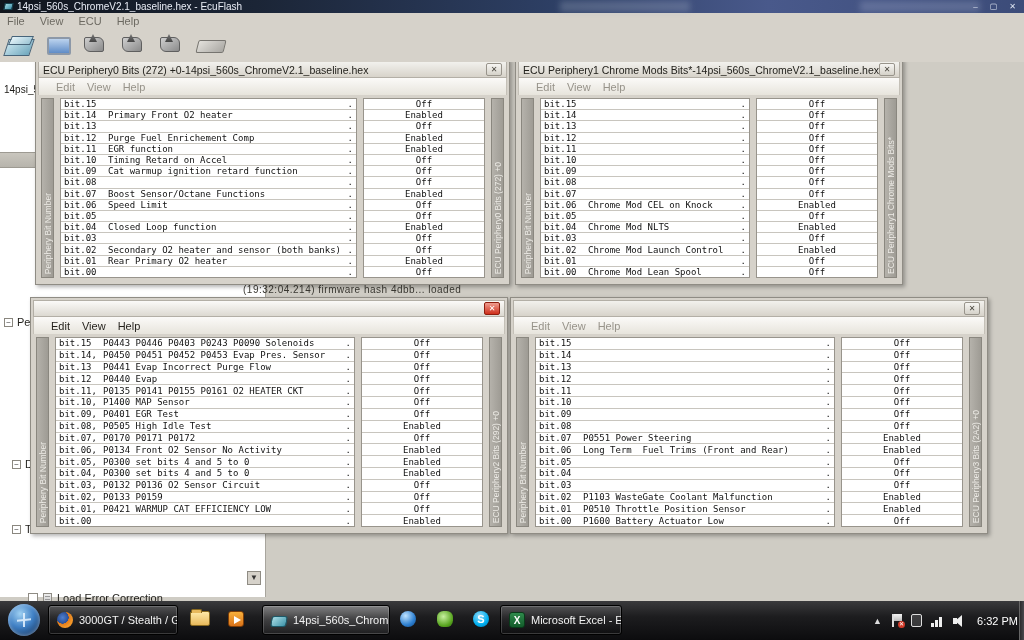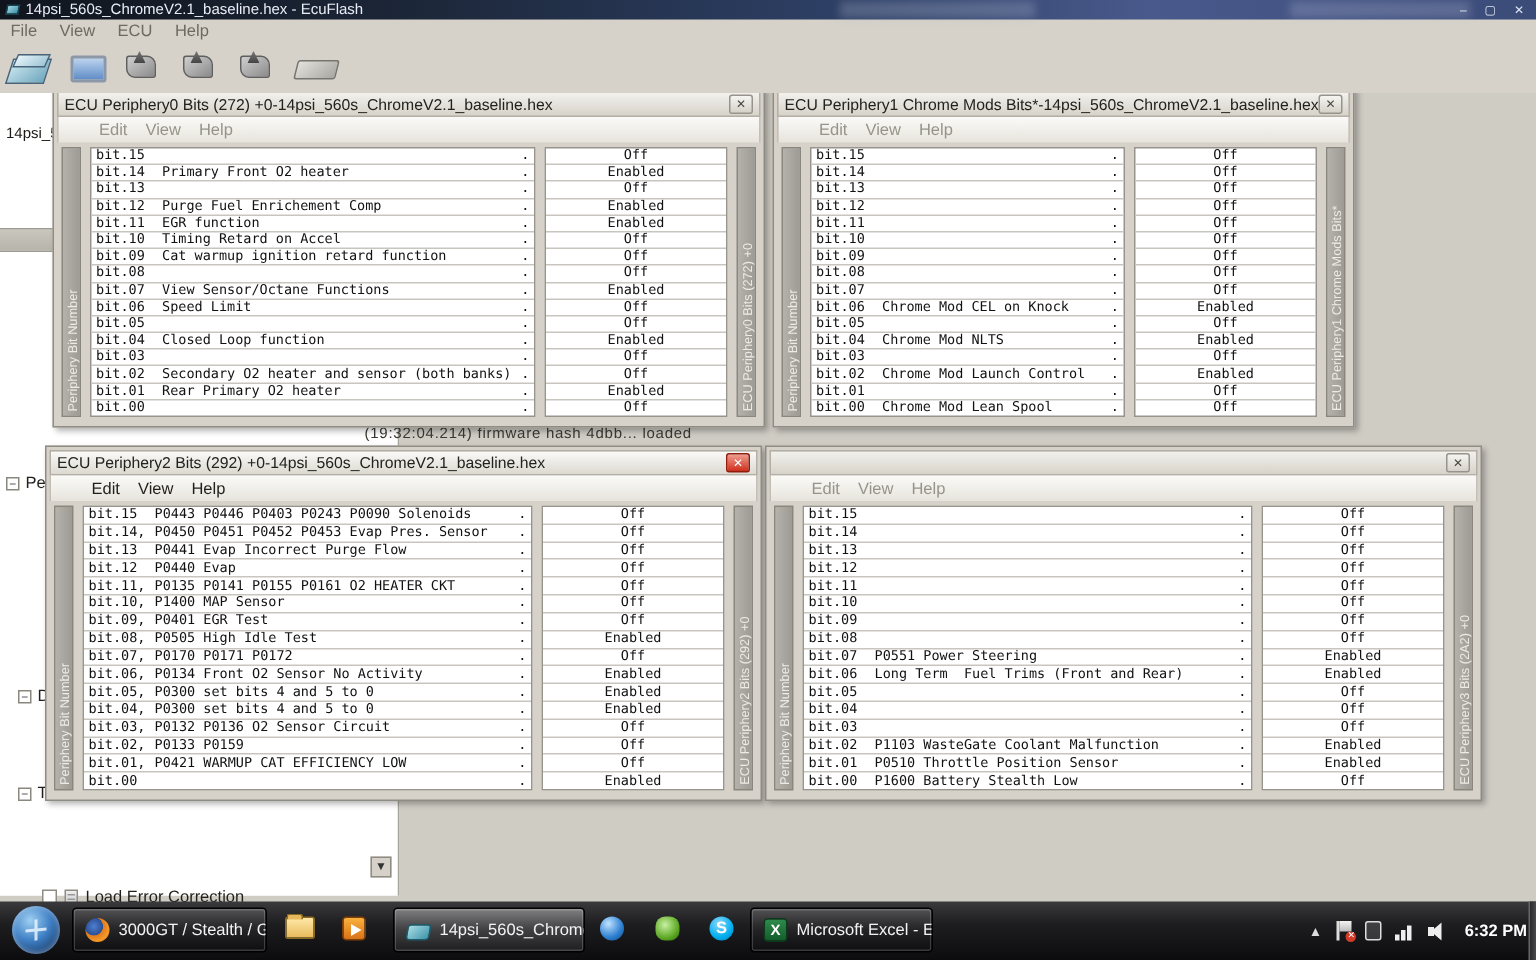--- a/index.html
+++ b/index.html
@@ -49,21 +49,21 @@
 
   
   .log-line { position:absolute; left:243px; top:284px; font-size:10px; color:#3a3832; z-index:1; white-space:nowrap; letter-spacing:.5px; }
 
   
   .win { position:absolute; background:#d6d2ca; border:1px solid #8f8c84; box-shadow:2px 2px 4px rgba(0,0,0,.3); padding:2px; display:flex; flex-direction:column; z-index:3; }
   .win-title { height:17px; flex:none; display:flex; align-items:center; background:linear-gradient(#f2f1ed,#d7d3ca); border:1px solid #b3afa6; padding:0 4px; font-size:10.5px; color:#23221d; white-space:nowrap; overflow:hidden; }
   .win.active .win-title { background:linear-gradient(#fbfaf8,#dcd9d1); }
   .win-close { margin-left:auto; width:16px; height:13px; flex:none; background:linear-gradient(#f6f5f2,#d5d2c9); border:1px solid #98948b; border-radius:2px; font-size:8px; line-height:11px; text-align:center; color:#4a473f; }
   .win.active .win-close { background:linear-gradient(#ef9d90,#cf2f1b); border-color:#8e1d0e; color:#fff; }
-  .win-menubar { height:17px; flex:none; display:flex; gap:12px; align-items:center; padding:0 27px; font-size:11px; color:#97938a; background:linear-gradient(#fbfaf8,#e7e4dc); border-left:1px solid #c4c0b7; border-right:1px solid #c4c0b7; }
+  .win-menubar { height:17px; flex:none; display:flex; gap:12px; align-items:center; padding:0 17px; font-size:11px; color:#97938a; background:linear-gradient(#fbfaf8,#e7e4dc); border-left:1px solid #c4c0b7; border-right:1px solid #c4c0b7; }
   .win.active .win-menubar { color:#221f1a; }
   .win-body { flex:1; display:flex; gap:6px; padding:3px 3px 4px 3px; min-height:0; }
   .strip { width:13px; flex:none; background:linear-gradient(90deg,#b5b2ab,#9e9b94); border:1px solid #8a877f; position:relative; overflow:hidden; }
   .strip span { position:absolute; left:0px; bottom:3px; writing-mode:vertical-rl; transform:rotate(180deg); font-size:8.5px; line-height:12px; color:#edebe6; white-space:nowrap; }
   .col-names { flex:1; background:#fff; border:1px solid #98948c; display:flex; flex-direction:column; min-width:0; }
   .col-values { width:122px; flex:none; background:#fff; border:1px solid #98948c; display:flex; flex-direction:column; }
   .trow { flex:1; border-bottom:1px solid #c8c5be; display:flex; align-items:center; padding:0 3px; font-family:"DejaVu Sans Mono","Liberation Mono",monospace; font-size:9px; color:#111; white-space:pre; overflow:hidden; }
   .trow:last-child { border-bottom:none; }
   .bit { width:44px; flex:none; }
   .desc { flex:1; overflow:hidden; }
@@ -104,21 +104,21 @@
   .tray-flag:before { content:""; position:absolute; left:1px; top:0; width:2px; height:13px; background:#ddd; }
   .tray-flag:after { content:""; position:absolute; left:3px; top:0; width:8px; height:7px; background:linear-gradient(#f4f4f4,#bbb); }
   .tray-flag .badge { position:absolute; right:-3px; bottom:-1px; width:7px; height:7px; border-radius:50%; background:#d23b2a; color:#fff; font-size:6px; line-height:7px; text-align:center; }
   .tray-clip { width:11px; height:13px; border:1px solid #ddd; border-radius:2px; background:rgba(255,255,255,.15); }
   .tray-net { width:13px; height:12px; position:relative; }
   .tray-net i { position:absolute; bottom:0; width:2.5px; background:#eee; }
   .tray-net i:nth-child(1){ left:0; height:4px; } .tray-net i:nth-child(2){ left:4px; height:7px; } .tray-net i:nth-child(3){ left:8px; height:10px; }
   .tray-vol { width:13px; height:12px; position:relative; }
   .tray-vol:before { content:""; position:absolute; left:0; top:3px; width:4px; height:6px; background:#eee; }
   .tray-vol:after { content:""; position:absolute; left:2px; top:0; width:0; height:0; border-right:7px solid #eee; border-top:6px solid transparent; border-bottom:6px solid transparent; }
-  .tray-time { font-size:11px; color:#fff; padding-left:2px;font-weight:bold; }
+  .tray-time { font-size:11px; color:#fff; padding-left:2px; }
   .show-desktop { position:absolute; right:0; top:0; width:5px; height:39px; background:linear-gradient(90deg,#2a2a2c,#4a4a4e); border-left:1px solid #666; }
 </style>
 </head>
 <body>
 
 <div class="screen">
 
   <div class="titlebar">
     <div class="app-icon"></div>
     <span>14psi_560s_ChromeV2.1_baseline.hex - EcuFlash</span>
@@ -213,21 +213,21 @@
         </div>
         <div class="col-names">
           <div class="trow"><span class="bit">bit.15</span><span class="desc"></span><span class="dot">.</span></div>
           <div class="trow"><span class="bit">bit.14</span><span class="desc">Primary Front O2 heater</span><span class="dot">.</span></div>
           <div class="trow"><span class="bit">bit.13</span><span class="desc"></span><span class="dot">.</span></div>
           <div class="trow"><span class="bit">bit.12</span><span class="desc">Purge Fuel Enrichement Comp</span><span class="dot">.</span></div>
           <div class="trow"><span class="bit">bit.11</span><span class="desc">EGR function</span><span class="dot">.</span></div>
           <div class="trow"><span class="bit">bit.10</span><span class="desc">Timing Retard on Accel</span><span class="dot">.</span></div>
           <div class="trow"><span class="bit">bit.09</span><span class="desc">Cat warmup ignition retard function</span><span class="dot">.</span></div>
           <div class="trow"><span class="bit">bit.08</span><span class="desc"></span><span class="dot">.</span></div>
-          <div class="trow"><span class="bit">bit.07</span><span class="desc">View Sensor/Octane Functions</span><span class="dot">.</span></div>
+          <div class="trow"><span class="bit">bit.07</span><span class="desc">Boost Sensor/Octane Functions</span><span class="dot">.</span></div>
           <div class="trow"><span class="bit">bit.06</span><span class="desc">Speed Limit</span><span class="dot">.</span></div>
           <div class="trow"><span class="bit">bit.05</span><span class="desc"></span><span class="dot">.</span></div>
           <div class="trow"><span class="bit">bit.04</span><span class="desc">Closed Loop function</span><span class="dot">.</span></div>
           <div class="trow"><span class="bit">bit.03</span><span class="desc"></span><span class="dot">.</span></div>
           <div class="trow"><span class="bit">bit.02</span><span class="desc">Secondary O2 heater and sensor (both banks)</span><span class="dot">.</span></div>
           <div class="trow"><span class="bit">bit.01</span><span class="desc">Rear Primary O2 heater</span><span class="dot">.</span></div>
           <div class="trow"><span class="bit">bit.00</span><span class="desc"></span><span class="dot">.</span></div>
         </div>
         <div class="col-values">
           <div class="trow vrow">Off</div>
@@ -302,21 +302,20 @@
           <div class="trow vrow">Off</div>
           <div class="trow vrow">Off</div>
         </div>
         <div class="strip">
           <span>ECU Periphery1 Chrome Mods Bits*</span>
         </div>
       </div>
     </div>
   <div class="win active" style="left:30px; top:297px; width:478px; height:237px;">
       <div class="win-title">
-        <span>ECU Periphery2 Bits (292) +0-14psi_560s_ChromeV2.1_baseline.hex</span>
         <div class="win-close">✕</div>
       </div>
       <div class="win-menubar">
         <span>Edit</span>
         <span>View</span>
         <span>Help</span>
       </div>
       <div class="win-body">
         <div class="strip">
           <span>Periphery Bit Number</span>
@@ -384,21 +383,21 @@
           <div class="trow"><span class="bit">bit.10</span><span class="desc"></span><span class="dot">.</span></div>
           <div class="trow"><span class="bit">bit.09</span><span class="desc"></span><span class="dot">.</span></div>
           <div class="trow"><span class="bit">bit.08</span><span class="desc"></span><span class="dot">.</span></div>
           <div class="trow"><span class="bit">bit.07</span><span class="desc">P0551 Power Steering</span><span class="dot">.</span></div>
           <div class="trow"><span class="bit">bit.06</span><span class="desc">Long Term  Fuel Trims (Front and Rear)</span><span class="dot">.</span></div>
           <div class="trow"><span class="bit">bit.05</span><span class="desc"></span><span class="dot">.</span></div>
           <div class="trow"><span class="bit">bit.04</span><span class="desc"></span><span class="dot">.</span></div>
           <div class="trow"><span class="bit">bit.03</span><span class="desc"></span><span class="dot">.</span></div>
           <div class="trow"><span class="bit">bit.02</span><span class="desc">P1103 WasteGate Coolant Malfunction</span><span class="dot">.</span></div>
           <div class="trow"><span class="bit">bit.01</span><span class="desc">P0510 Throttle Position Sensor</span><span class="dot">.</span></div>
-          <div class="trow"><span class="bit">bit.00</span><span class="desc">P1600 Battery Stealth Low</span><span class="dot">.</span></div>
+          <div class="trow"><span class="bit">bit.00</span><span class="desc">P1600 Battery Actuator Low</span><span class="dot">.</span></div>
         </div>
         <div class="col-values">
           <div class="trow vrow">Off</div>
           <div class="trow vrow">Off</div>
           <div class="trow vrow">Off</div>
           <div class="trow vrow">Off</div>
           <div class="trow vrow">Off</div>
           <div class="trow vrow">Off</div>
           <div class="trow vrow">Off</div>
           <div class="trow vrow">Off</div>

